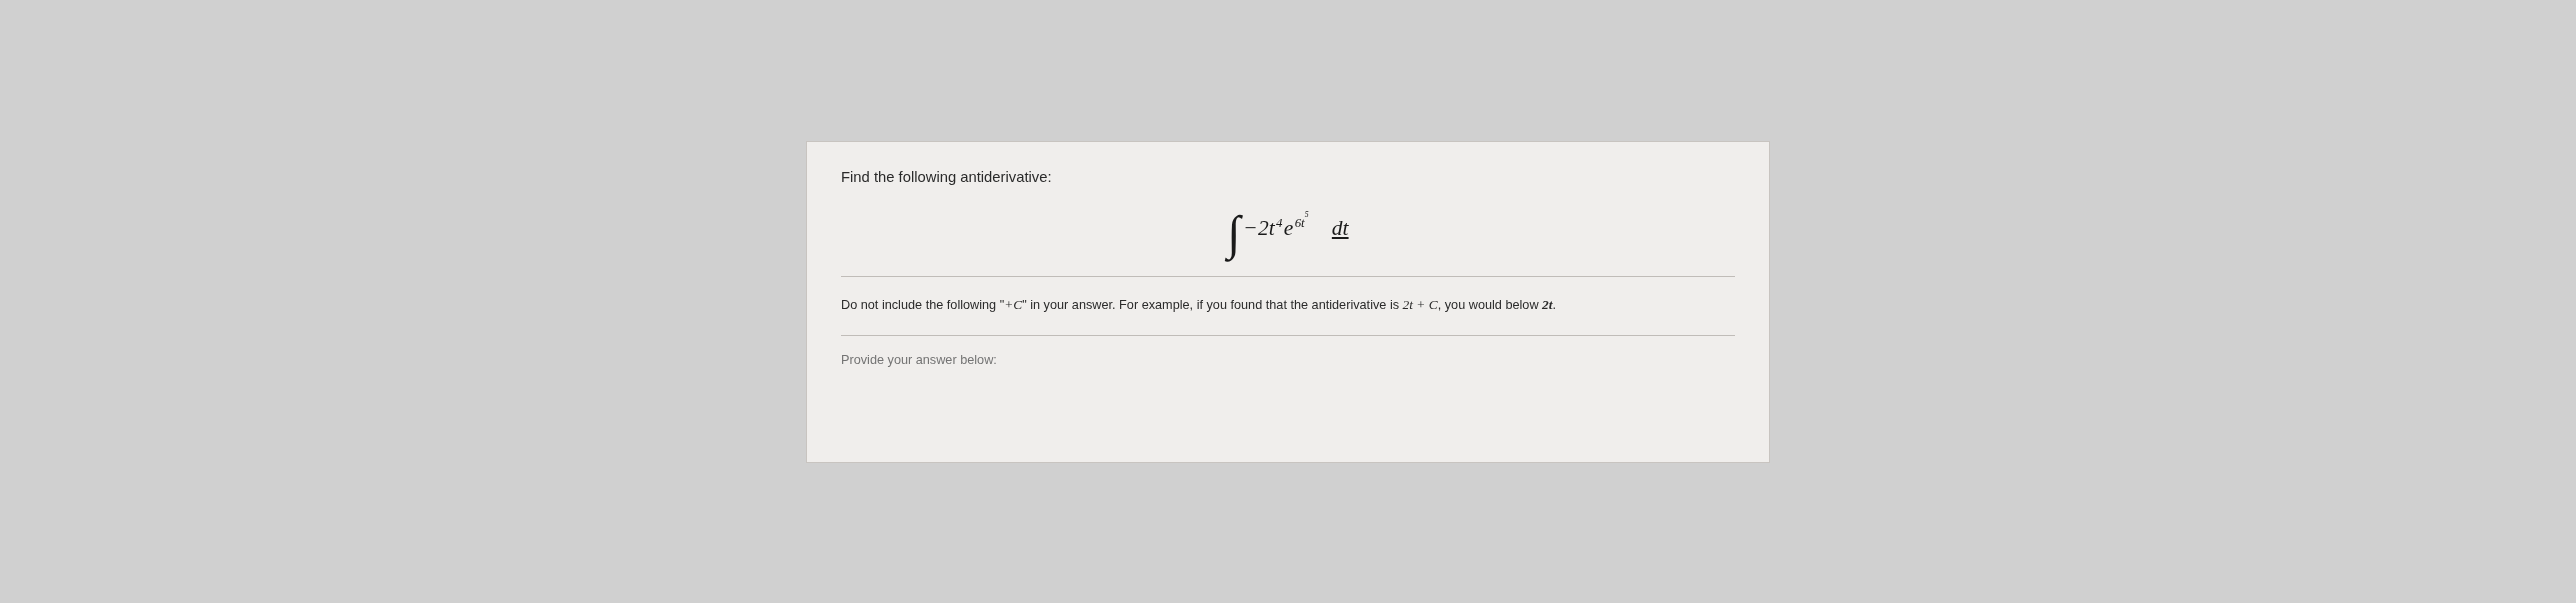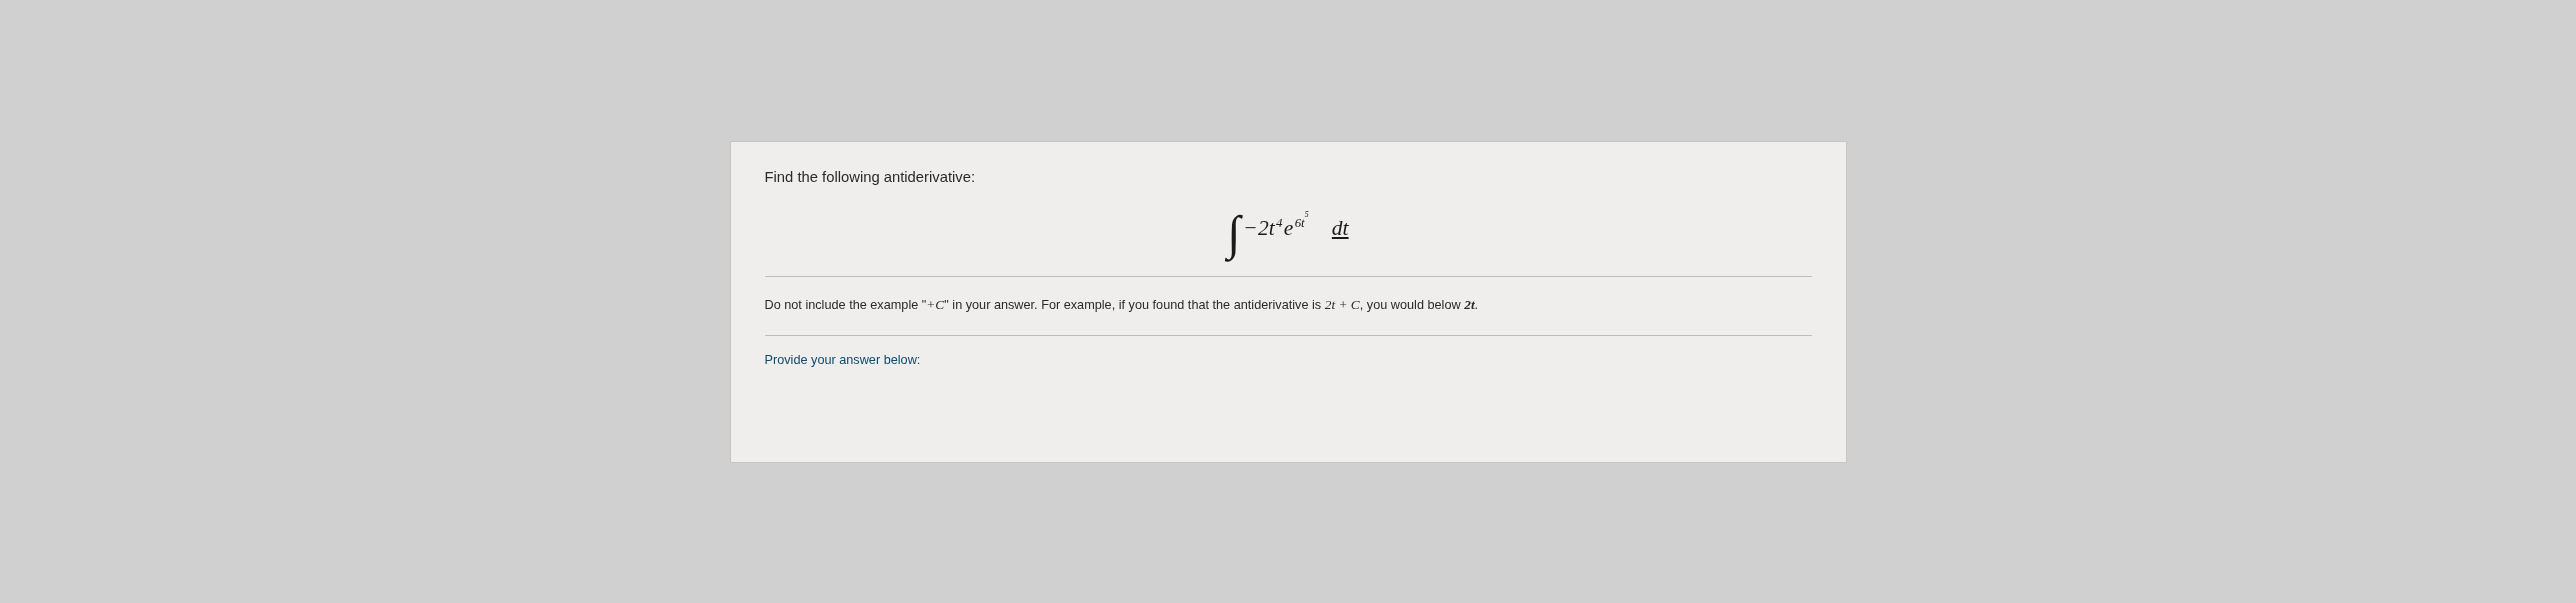--- a/index.html
+++ b/index.html
@@ -12,21 +12,21 @@
       background-color: #d0d0d0;
       display: flex;
       justify-content: center;
       align-items: center;
       min-height: 100vh;
       font-family: 'Georgia', serif;
     }
 
     .card {
       background-color: #f0eeec;
-      width: 1117px;
+      width: 964px;
       min-height: 322px;
       border: 0.7px solid #c8c4c0;
       padding: 27px 34px 27px 34px;
       display: flex;
       flex-direction: column;
       gap: 0;
     }
 
     .section-title {
       font-size: 14.8px;
@@ -98,21 +98,21 @@
     }
 
     .divider {
       border: none;
       border-top: 0.7px solid #c0bcb8;
       margin-bottom: 17px;
     }
 
     .provide-answer {
       font-size: 12.7px;
-      color: #0c4a6e;
+      color: #737373;
       font-family: Arial, sans-serif;
     }
   </style>
 </head>
 <body>
 
 <div class="card">
 
   <div class="section-title">Find the following antiderivative:</div>
 
@@ -122,21 +122,21 @@
       <span class="minus">−</span>
       <span class="coeff">2t</span>
       <sup>4</sup>
       <span>e</span>
       <sup>6t<sup>5</sup></sup>
       <span class="dt"> dt</span>
     </span>
   </div>
 
   <div class="description-text">
-    <span>Do not include the example "</span><span class="math-inline">+<em>C</em></span><span>" in your answer. For example, if you found that the antiderivative is </span><span class="math-inline">2<em>t</em> + <em>C</em></span><span>, you would below </span><span class="math-inline"><strong>2<em>t</em></strong></span><span>.</span>
+    <span>Do not include the following "</span><span class="math-inline">+<em>C</em></span><span>" in your answer. For example, if you found that the antiderivative is </span><span class="math-inline">2<em>t</em> + <em>C</em></span><span>, you would below </span><span class="math-inline"><strong>2<em>t</em></strong></span><span>.</span>
   </div>
 
   <hr class="divider">
 
   <div class="provide-answer">Provide your answer below:</div>
 
 </div>
 
 
 </body></html>

